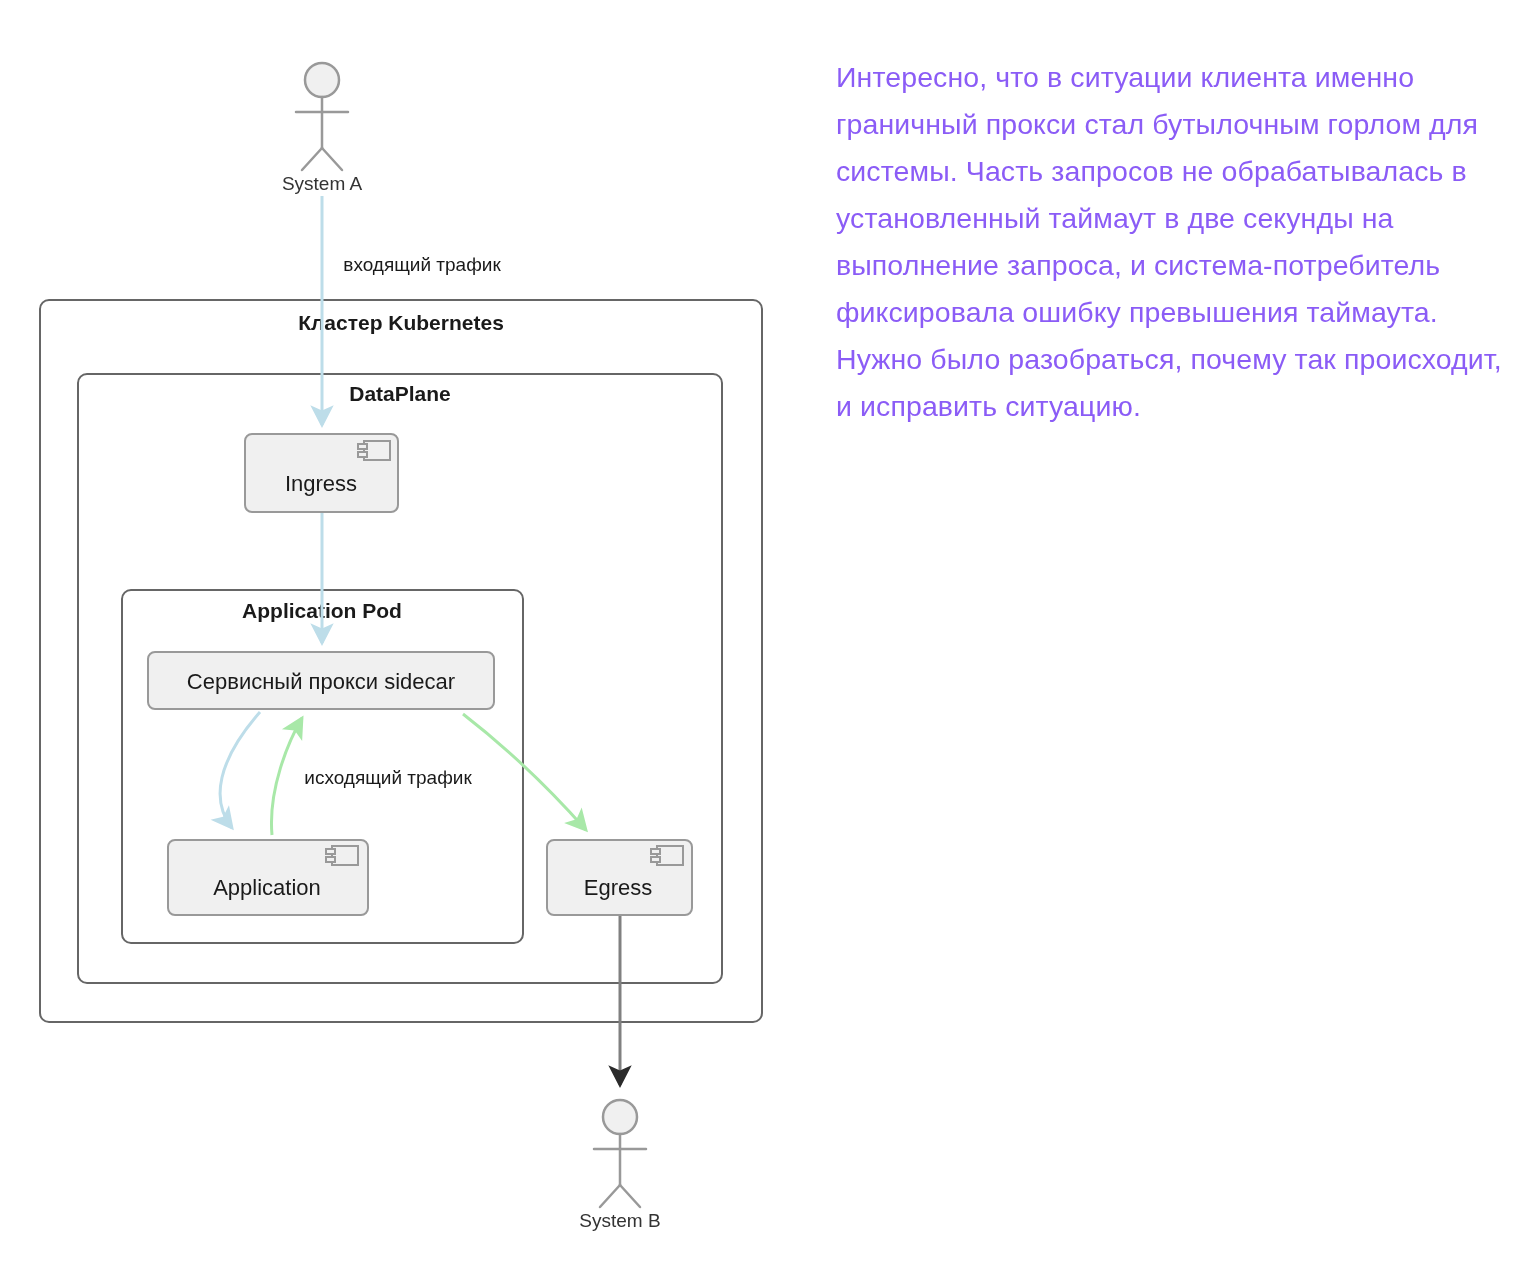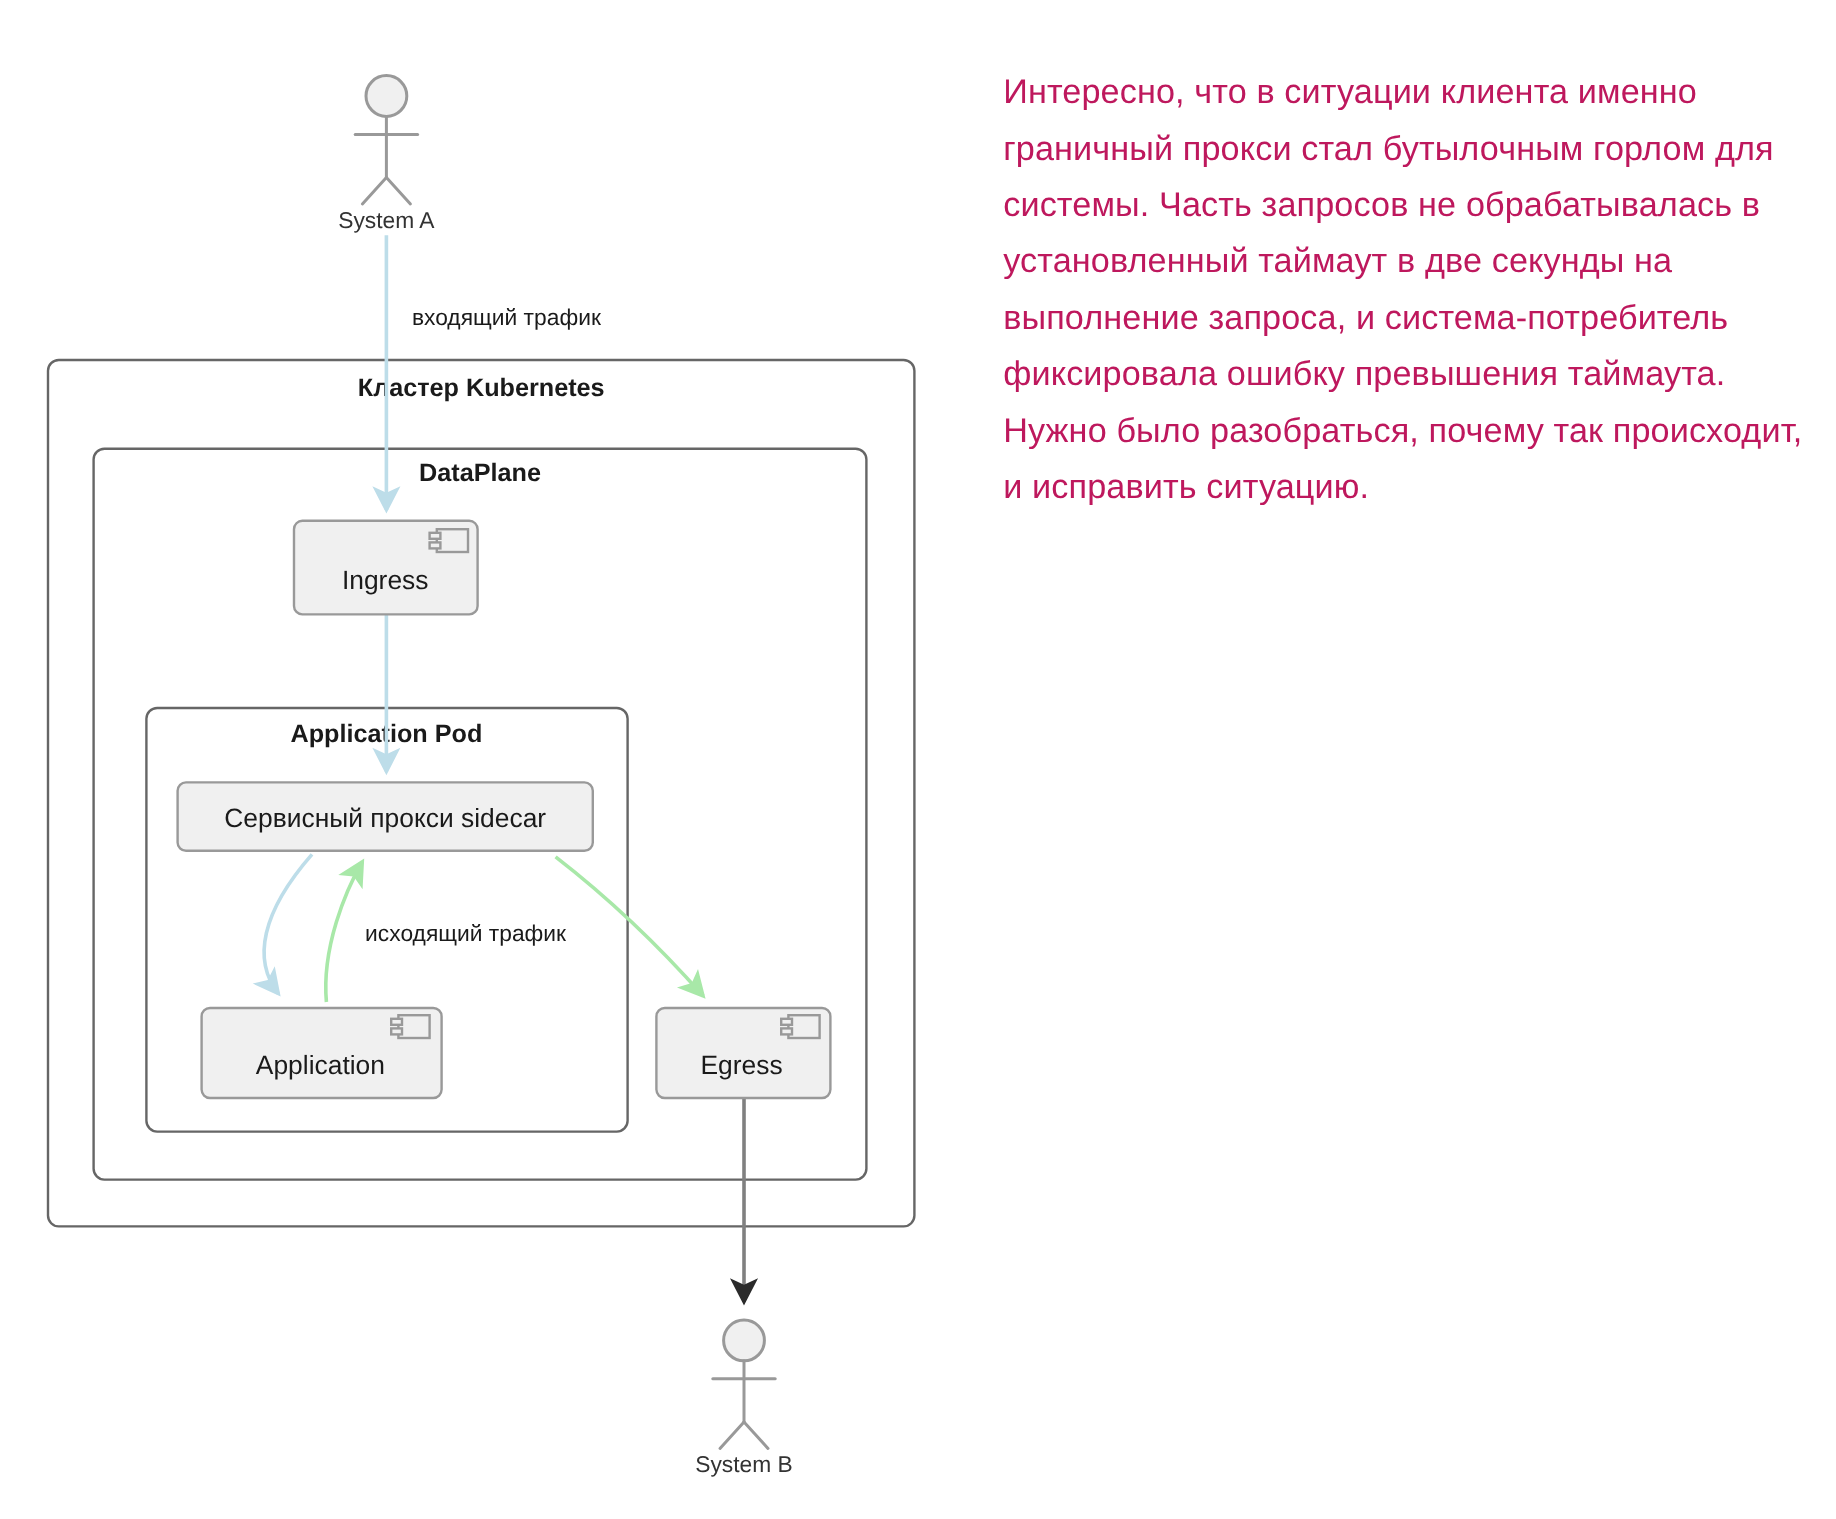--- a/index.html
+++ b/index.html
@@ -86,21 +86,21 @@
     position: absolute;
     left: 836px;
     top: 54px;
     width: 672px;
   }
   #article-paragraph {
     margin: 0;
     font-family: "Liberation Sans", sans-serif;
     font-size: 28.5px;
     line-height: 47px;
-    color: #be185d;
+    color: #8b5cf6;
     letter-spacing: 0.1px;
   }
 </style>
 </head>
 <body>
 
 <div id="page">
 
   <div id="diagram-panel">
     <svg id="diagram-svg" width="810" height="1266" viewBox="0 0 810 1266" xmlns="http://www.w3.org/2000/svg">

